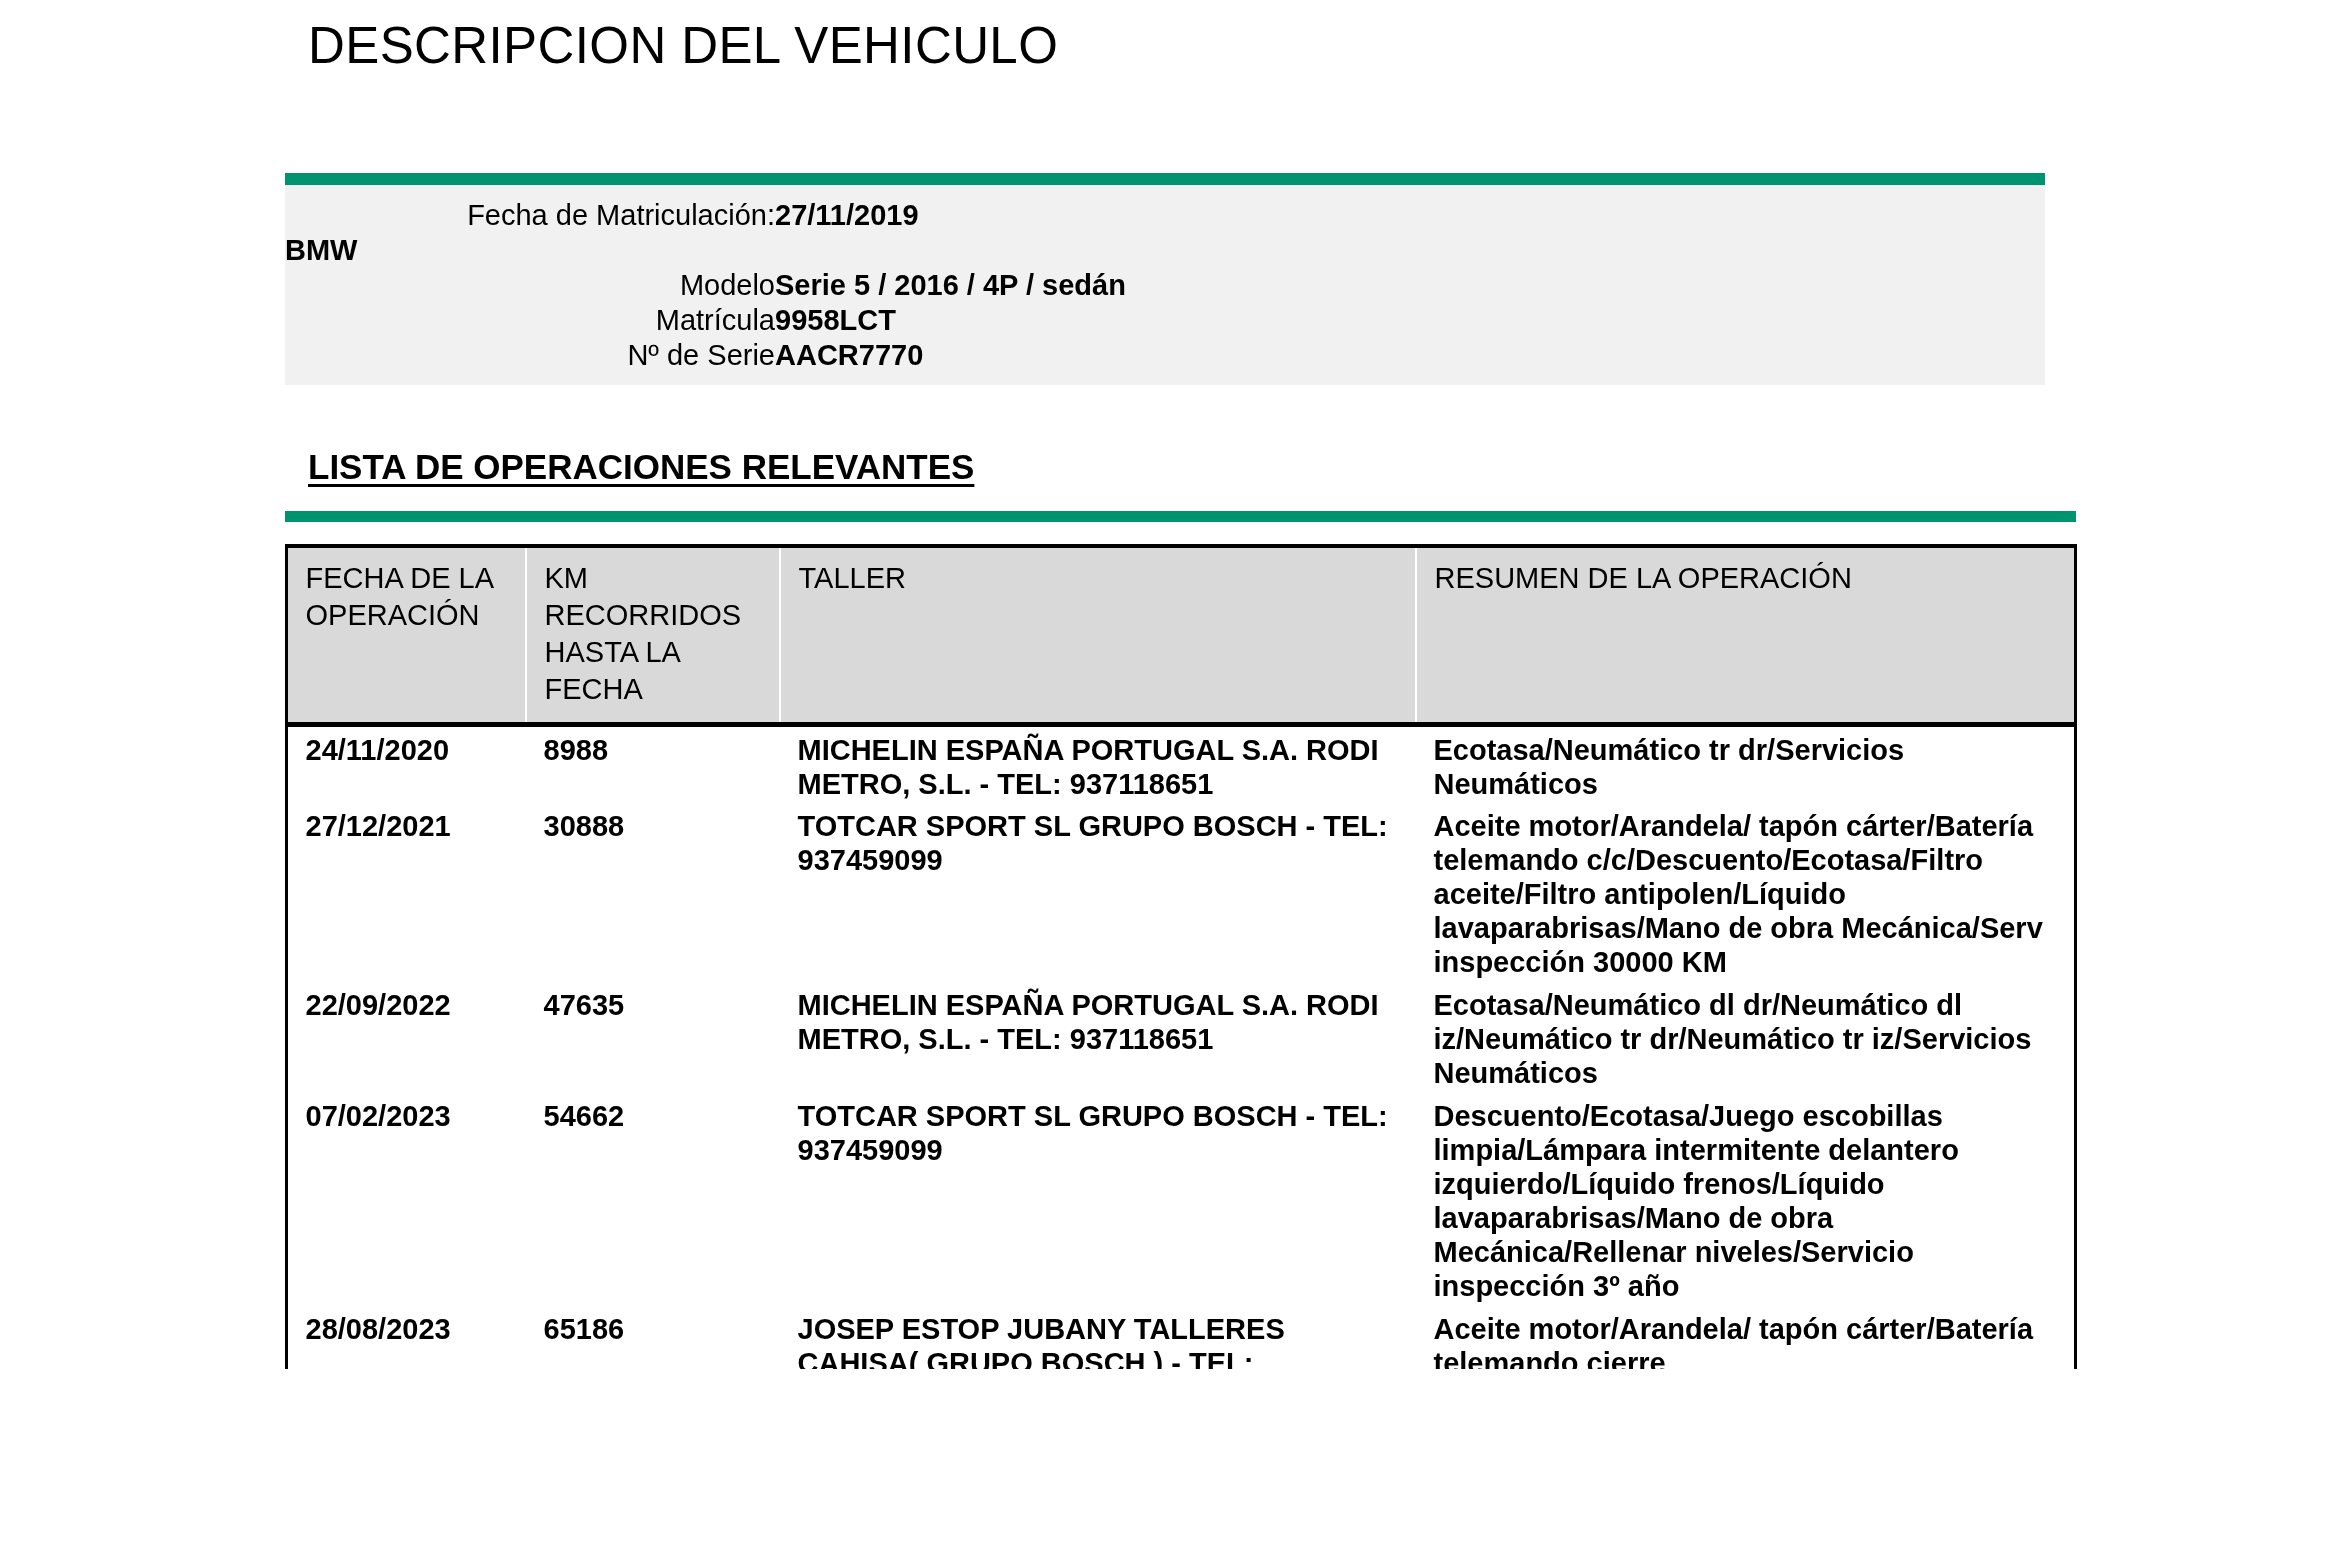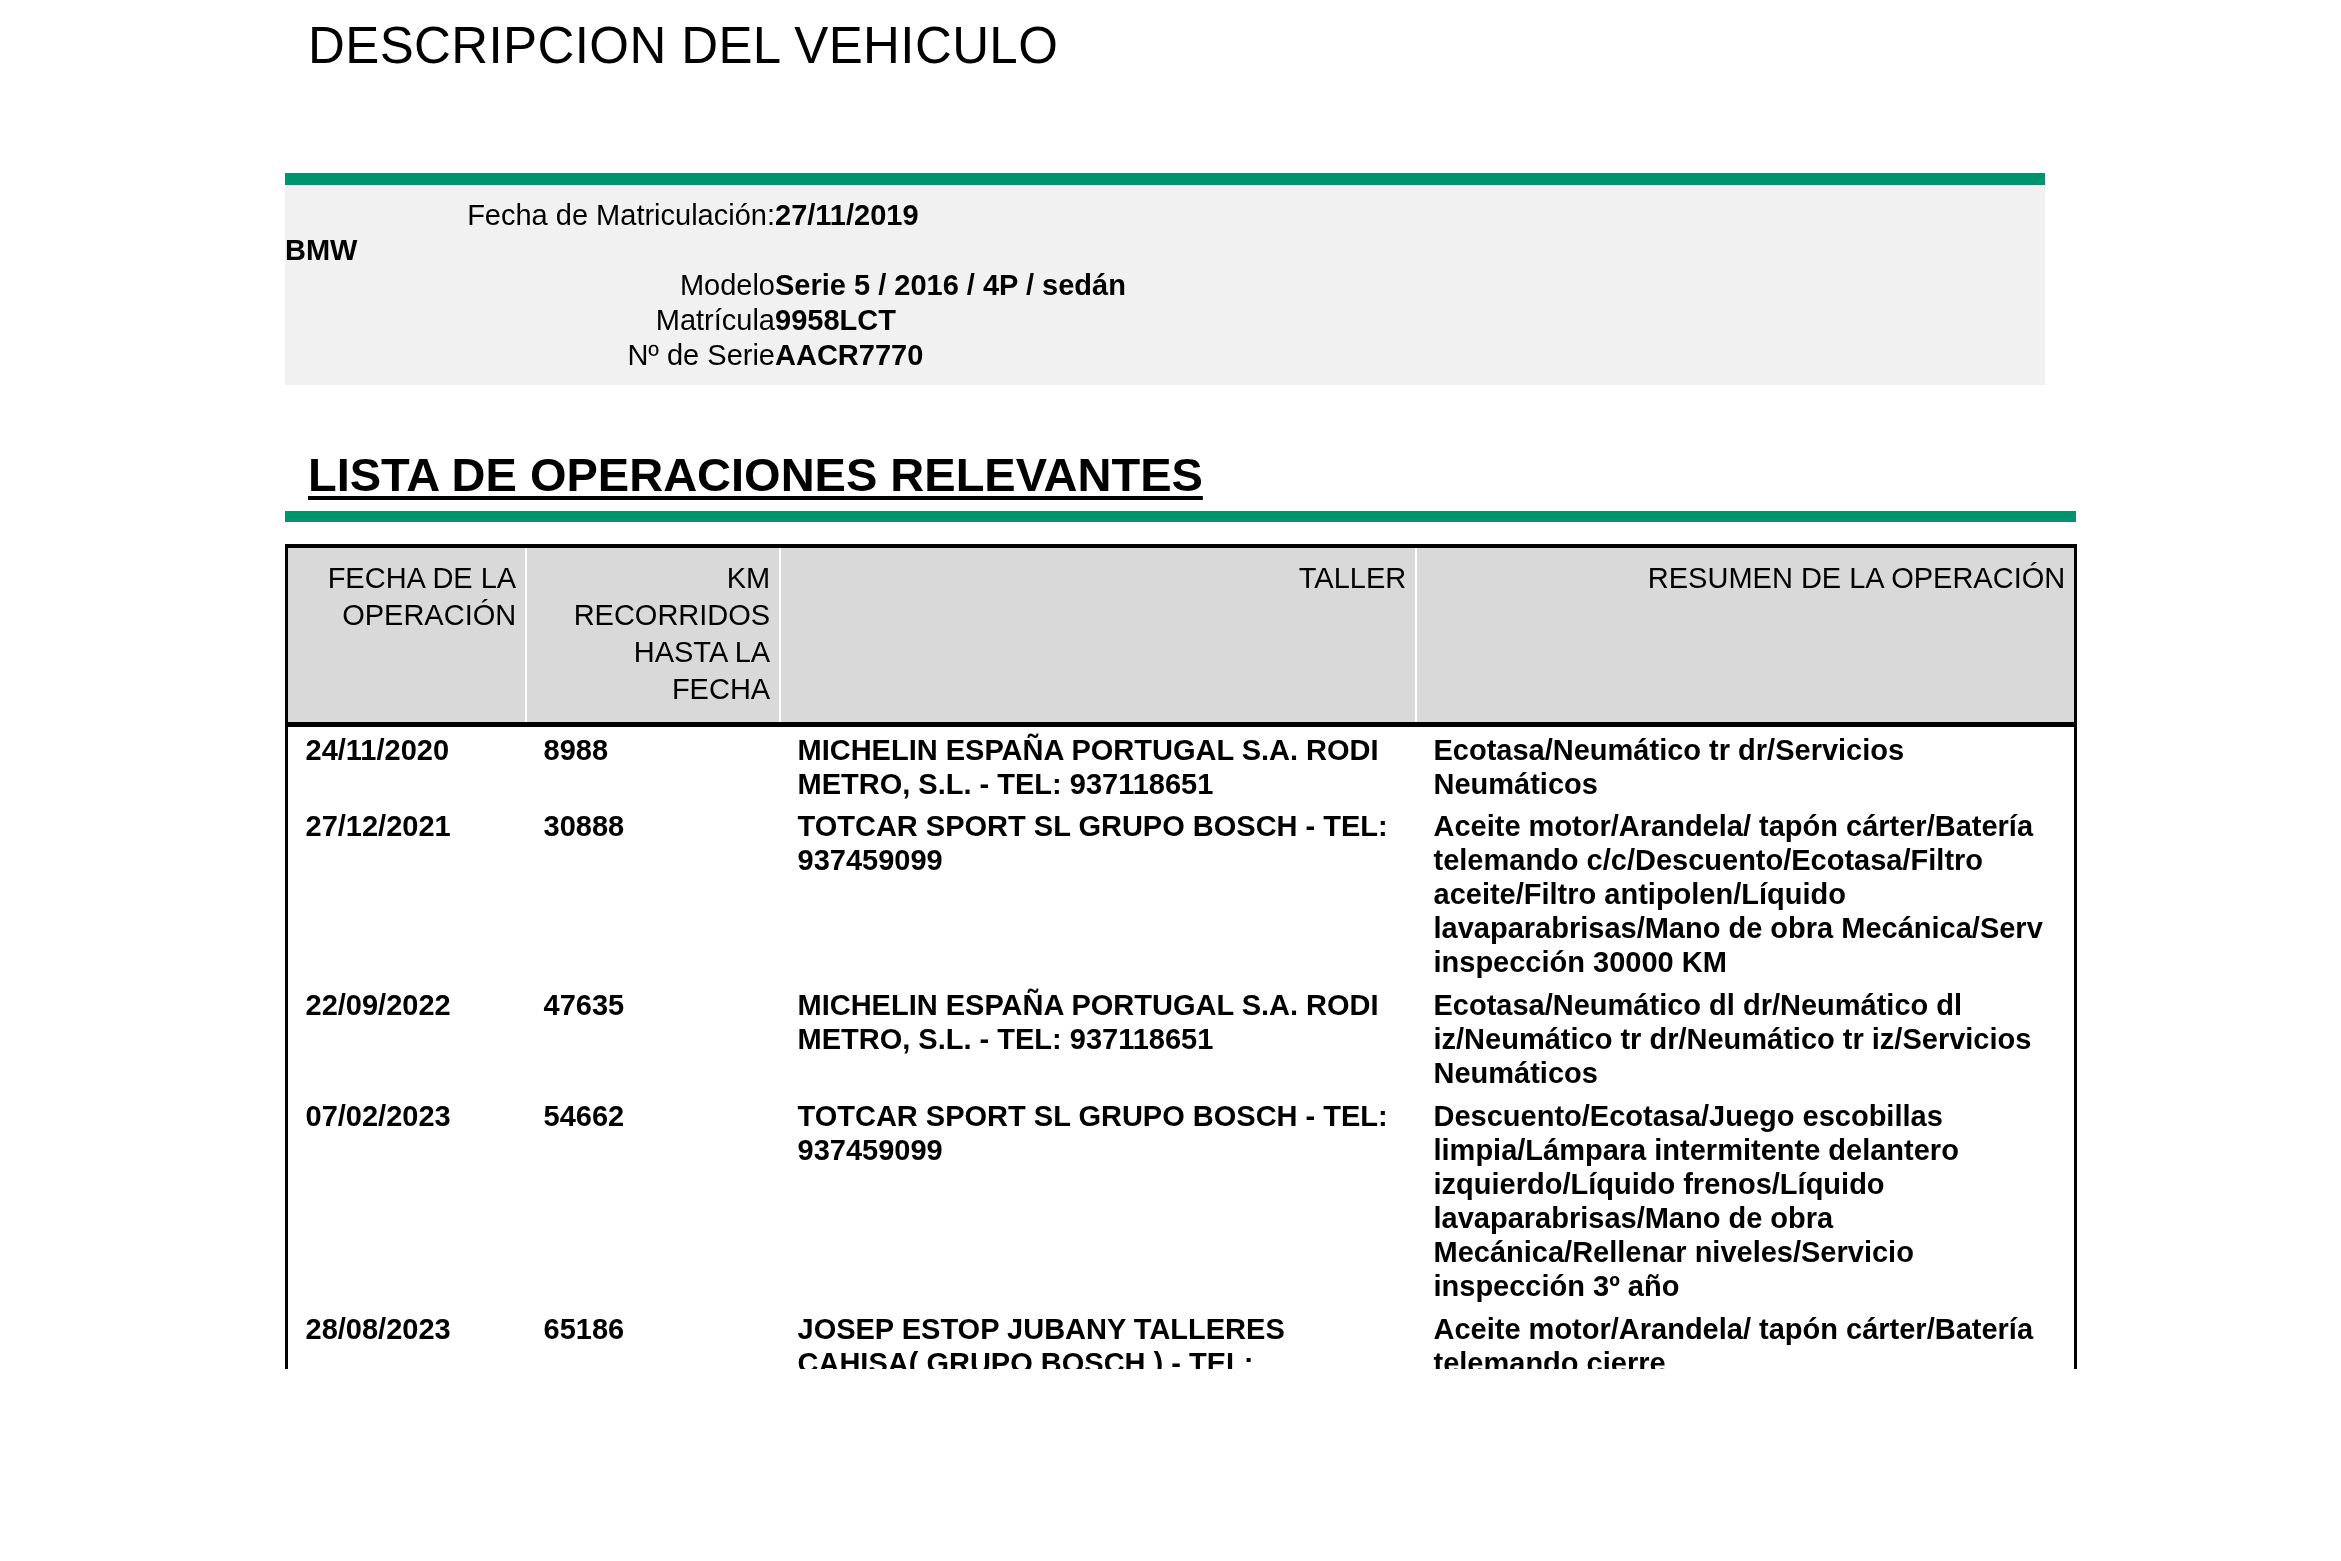--- a/index.html
+++ b/index.html
@@ -69,21 +69,21 @@
     font-size: 29px;
     font-weight: bold;
     white-space: nowrap;
   }
 
   
   .section-heading {
     position: absolute;
     left: 308px;
     top: 447px;
-    font-size: 47px;
+    font-size: 35px;
     font-weight: bold;
     text-decoration: underline;
     text-underline-offset: 5.3px;
     white-space: nowrap;
   }
 
   
   .table-rule {
     position: absolute;
     left: 285px;
@@ -114,21 +114,21 @@
   table.ops col.c-date   { width: 238px; }
   table.ops col.c-km     { width: 254px; }
   table.ops col.c-shop   { width: 636px; }
   table.ops col.c-sum    { width: auto; }
 
   table.ops thead th {
     background: #d9d9d9;
     border-bottom: 5.3px solid #000;
     border-right: 2.6px solid #ffffff;
     vertical-align: top;
-    text-align: right;
+    text-align: left;
     font-weight: 400;
     font-size: 29px;
     line-height: 37px;
     padding: 12.3px 8.8px 14px 17.5px;
     height: 135px;
     box-sizing: border-box;
   }
   table.ops thead th:last-child { border-right: none; }
 
   table.ops tbody td {

